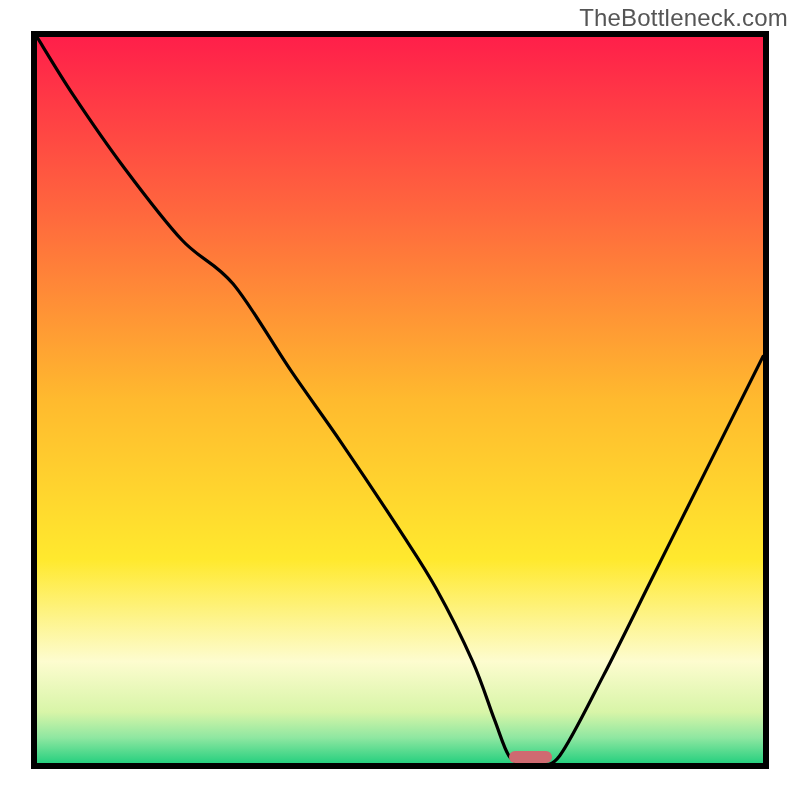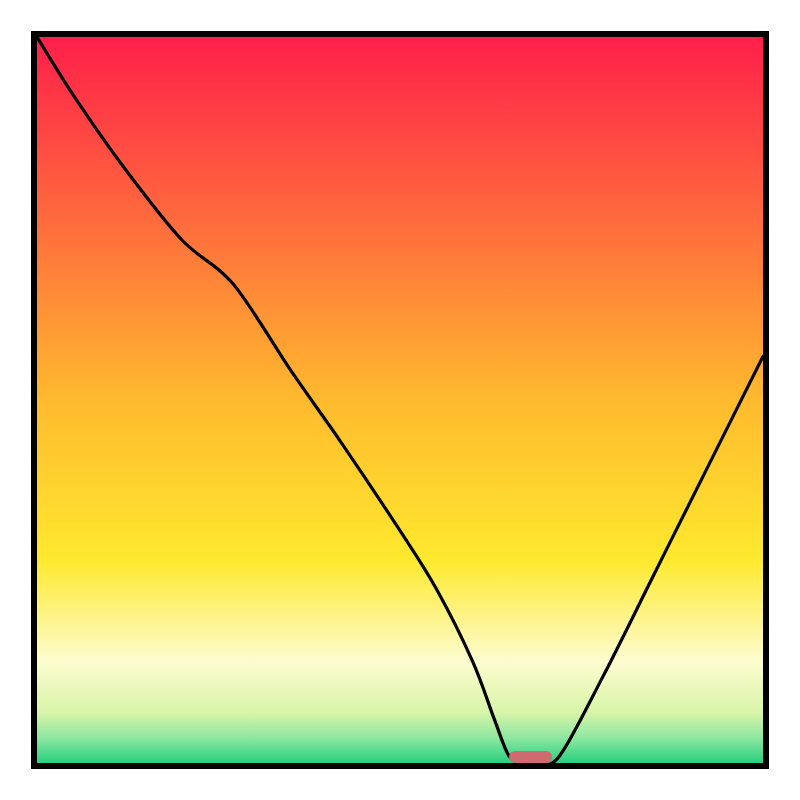--- a/index.html
+++ b/index.html
@@ -49,20 +49,21 @@
     position: absolute;
     border-radius: 999px;
     background: #cf6a71;
   }
 </style>
 </head>
 <body>
 
 <div class="stage">
 
+  <div class="watermark">TheBottleneck.com</div>
 
   <div class="chart-frame">
 
     <svg class="gradient" viewBox="0 0 726 726" preserveAspectRatio="none">
       <defs>
         <linearGradient id="bg-grad" x1="0" y1="0" x2="0" y2="1">
             <stop offset="0%" stop-color="#ff1f4a"></stop>
             <stop offset="25%" stop-color="#ff6a3d"></stop>
             <stop offset="50%" stop-color="#ffba2e"></stop>
             <stop offset="72%" stop-color="#ffe92e"></stop>

